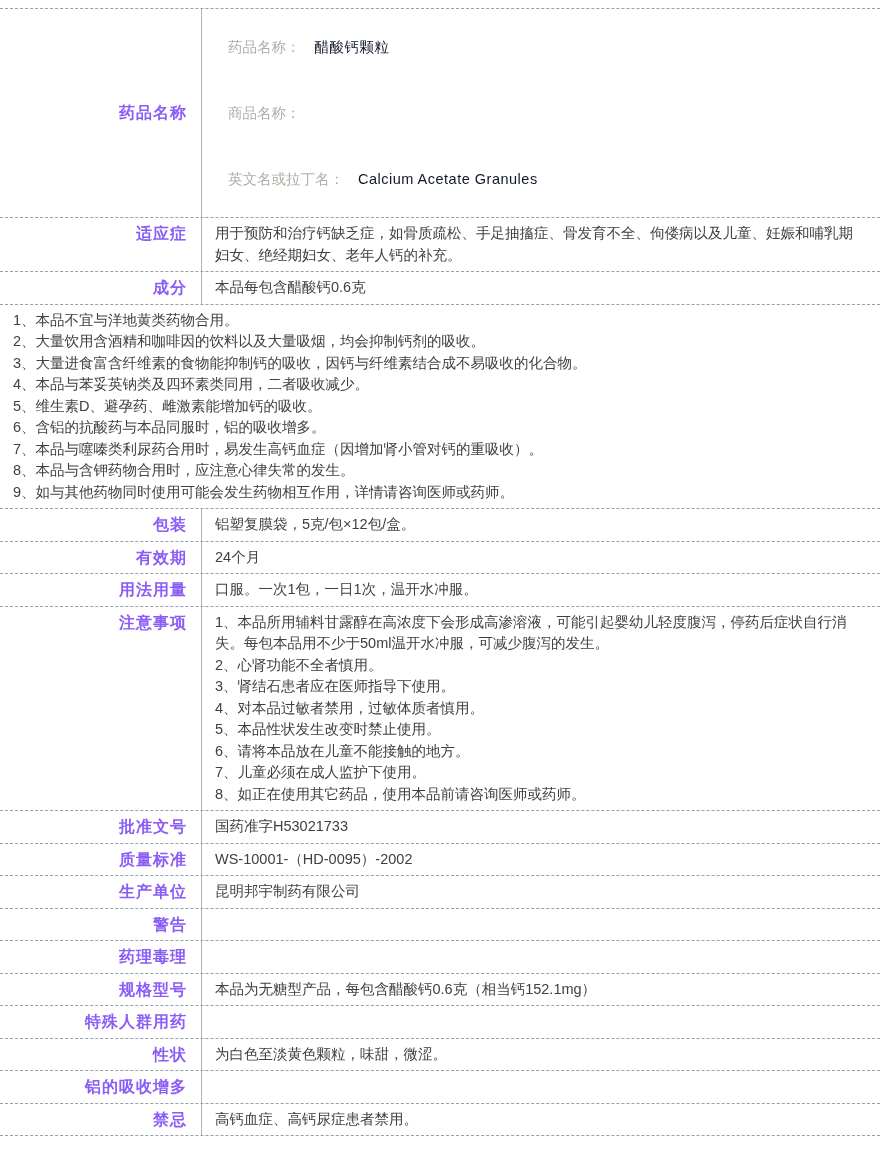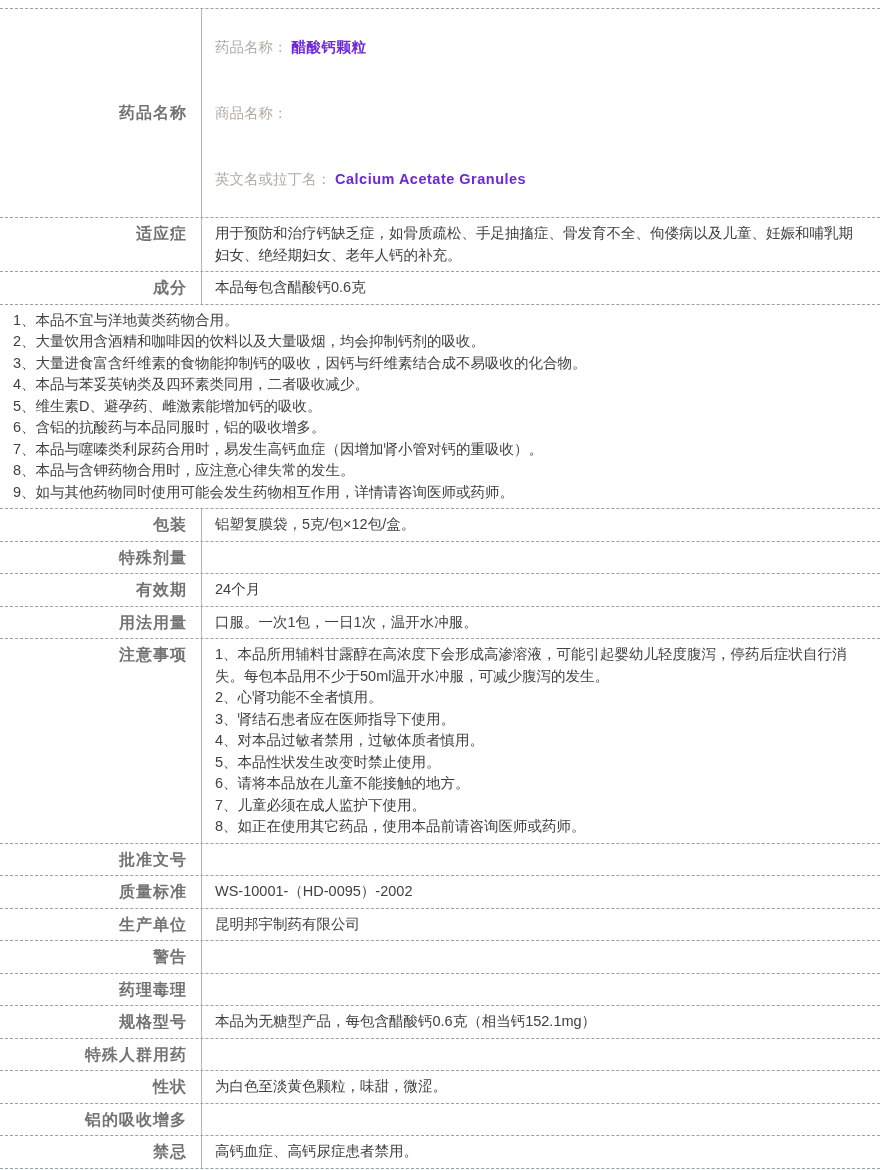--- a/index.html
+++ b/index.html
@@ -28,21 +28,21 @@
     min-height: 31px;
   }
   .cell.label {
     width: 202px;
     flex: 0 0 202px;
     border-right: 1px solid #b3b3b3;
     text-align: right;
     padding: 5px 14px 5px 0;
     font-size: 16px;
     font-weight: bold;
-    color: #737373;
+    color: #8b5cf6;
     line-height: 21.5px;
     letter-spacing: 1px;
   }
   .cell.content {
     flex: 1 1 auto;
     padding: 5px 20px 5px 13px;
     font-size: 14.5px;
     color: #404040;
     line-height: 21.5px;
     white-space: pre-line;
@@ -53,27 +53,27 @@
     align-items: center;
     justify-content: flex-end;
   }
   .name-line {
     line-height: 23px;
     white-space: normal;
   }
   .sub-label {
     color: #b3aba3;
     font-size: 14.5px;
+    margin-left: 13px;
   }
   .sub-value {
-    color: #6d28d9;
+    color: #0f172a;
     font-size: 14.5px;
-    margin-left: 4px;
+    margin-left: 14px;
     letter-spacing: 0.5px;
-    font-weight: bold;
   }
 </style>
 </head>
 <body>
 
 <div class="page">
   <div class="drug-table" id="drug-table">
   <div class="row center-label">
     <div class="cell label">药品名称</div>
     <div class="cell content">
@@ -111,24 +111,20 @@
 7、本品与噻嗪类利尿药合用时，易发生高钙血症（因增加肾小管对钙的重吸收）。
 8、本品与含钾药物合用时，应注意心律失常的发生。
 9、如与其他药物同时使用可能会发生药物相互作用，详情请咨询医师或药师。</div>
   </div>
 
   <div class="row">
     <div class="cell label">包装</div>
     <div class="cell content">铝塑复膜袋，5克/包×12包/盒。</div>
   </div>
 
-  <div class="row">
-    <div class="cell label">特殊剂量</div>
-    <div class="cell content"></div>
-  </div>
 
   <div class="row">
     <div class="cell label">有效期</div>
     <div class="cell content">24个月</div>
   </div>
 
   <div class="row">
     <div class="cell label">用法用量</div>
     <div class="cell content">口服。一次1包，一日1次，温开水冲服。</div>
   </div>
@@ -140,20 +136,21 @@
 3、肾结石患者应在医师指导下使用。
 4、对本品过敏者禁用，过敏体质者慎用。
 5、本品性状发生改变时禁止使用。
 6、请将本品放在儿童不能接触的地方。
 7、儿童必须在成人监护下使用。
 8、如正在使用其它药品，使用本品前请咨询医师或药师。</div>
   </div>
 
   <div class="row">
     <div class="cell label">批准文号</div>
+    <div class="cell content">国药准字H53021733</div>
   </div>
 
   <div class="row">
     <div class="cell label">质量标准</div>
     <div class="cell content">WS-10001-（HD-0095）-2002</div>
   </div>
 
   <div class="row">
     <div class="cell label">生产单位</div>
     <div class="cell content">昆明邦宇制药有限公司</div>

